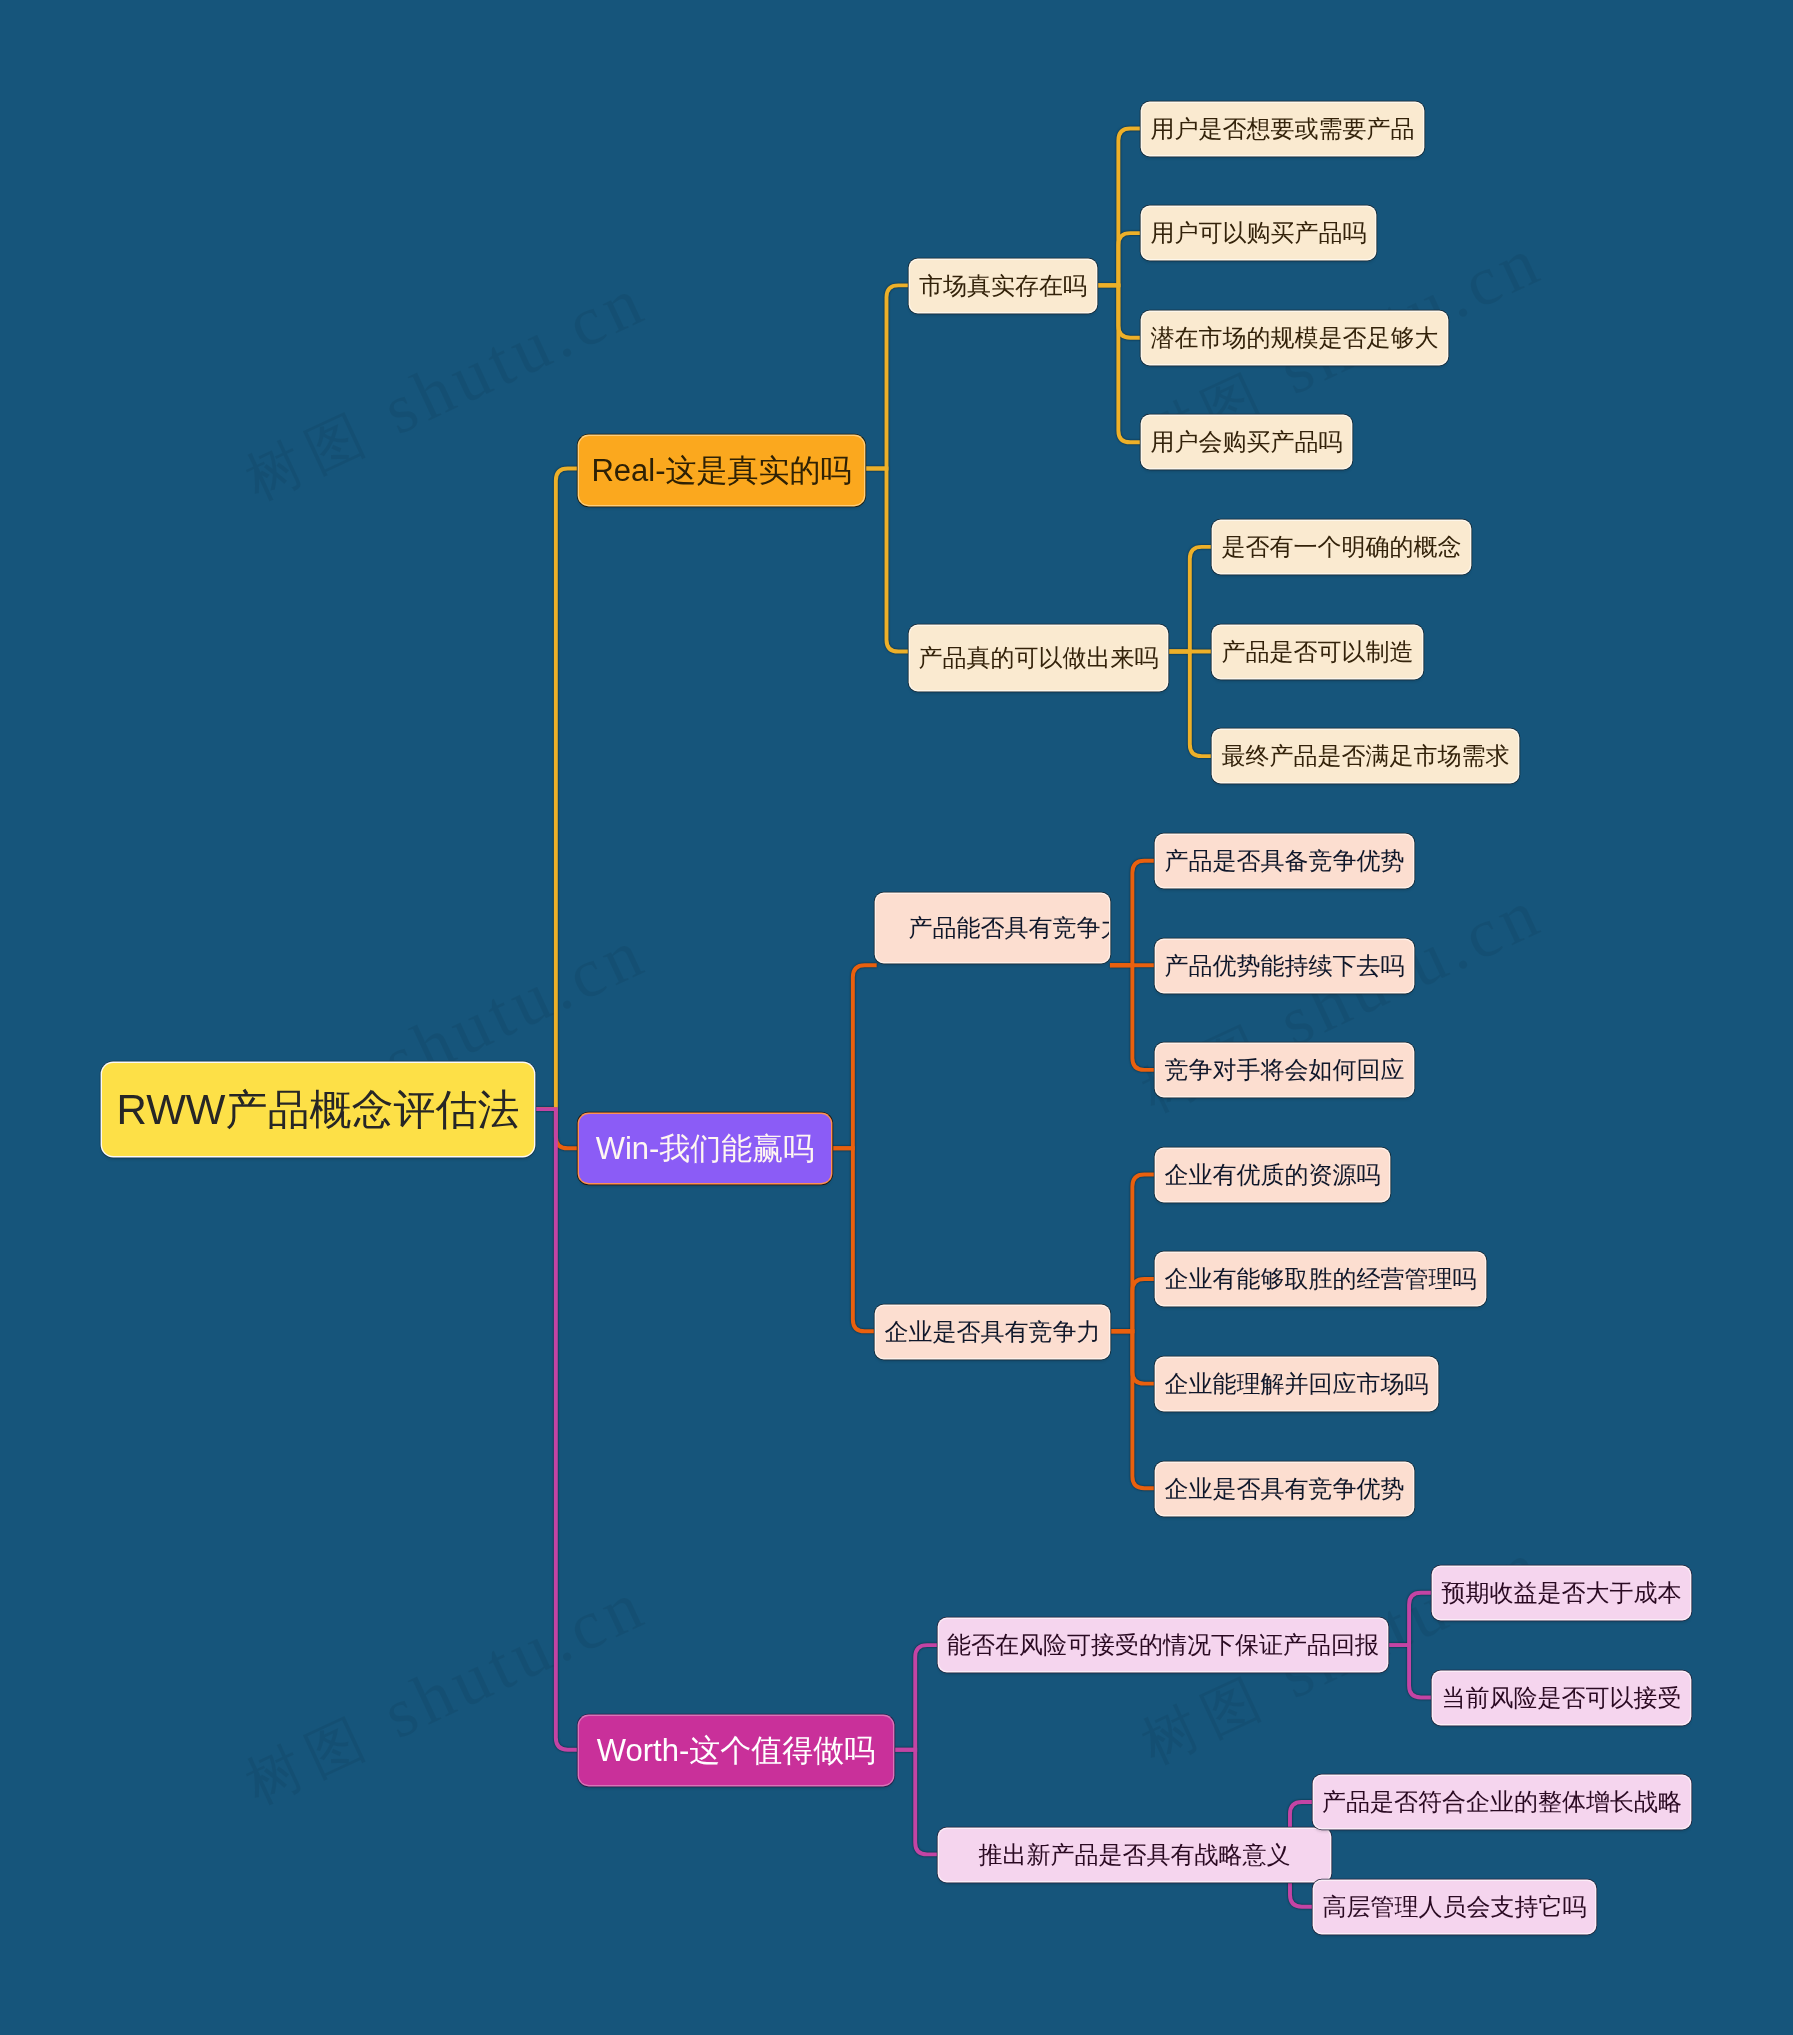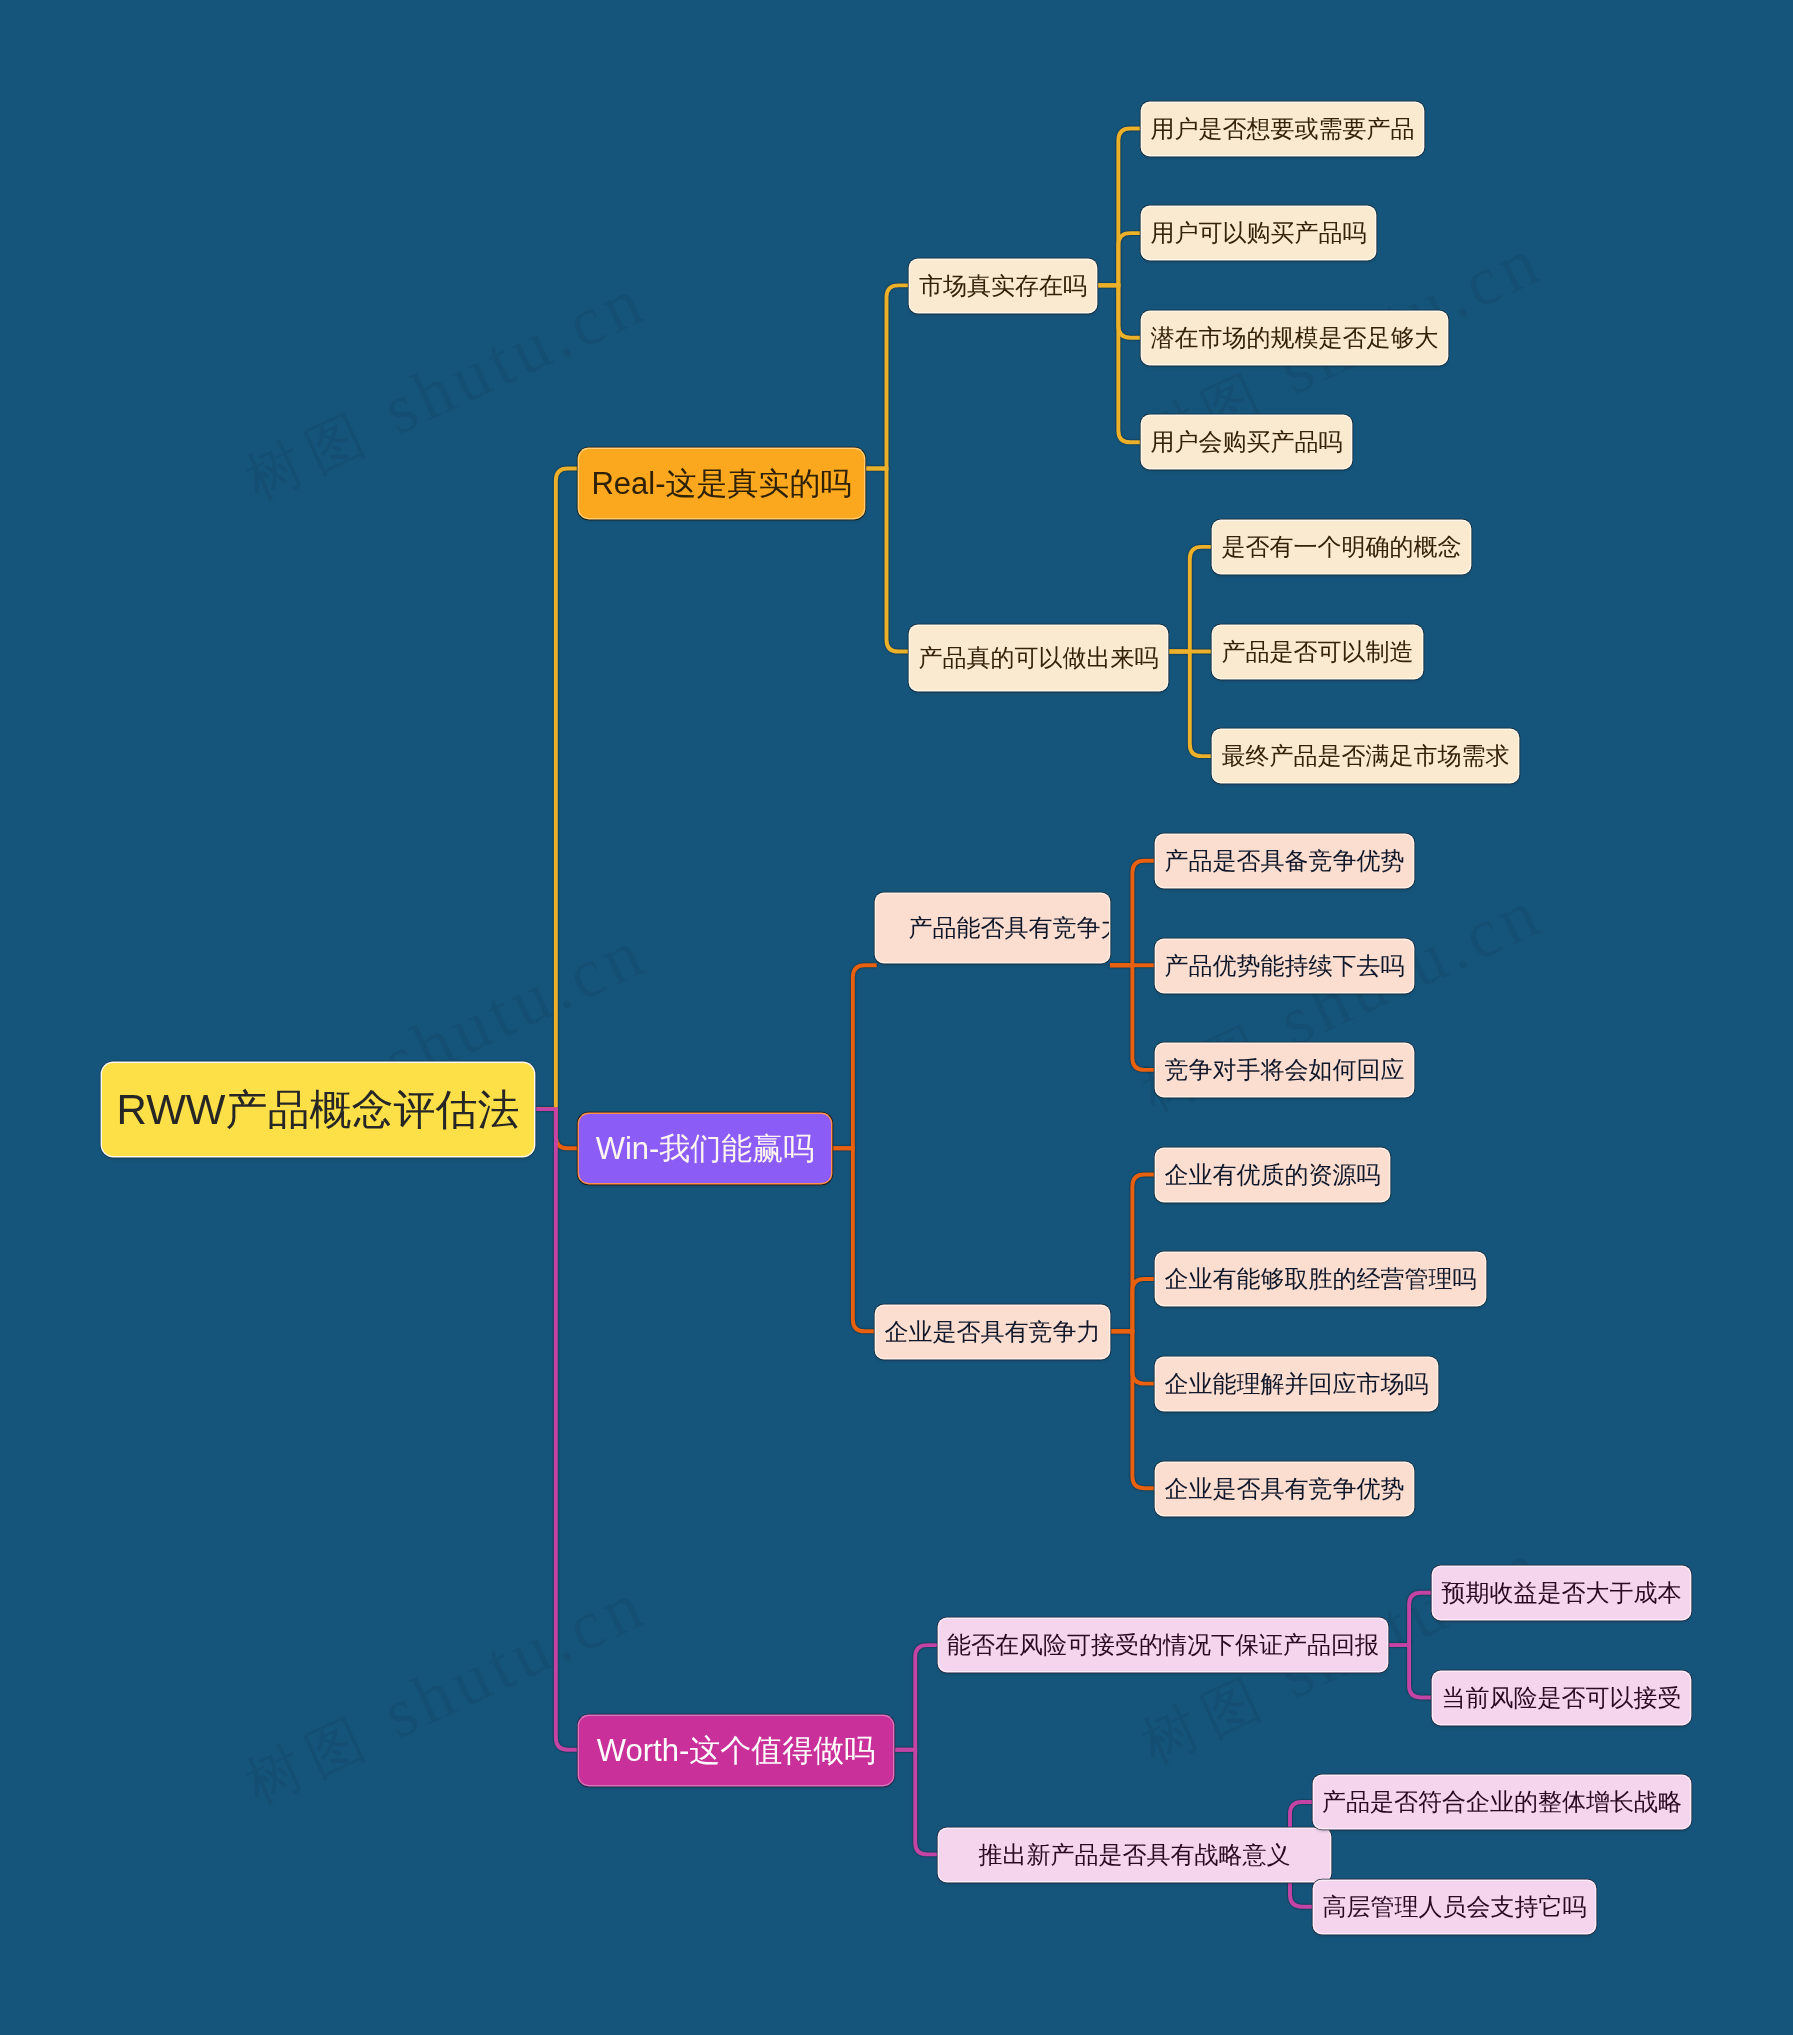--- a/index.html
+++ b/index.html
@@ -72,21 +72,21 @@
       <path d="M 1979 2348.5 L 2011 2348.5 L 2011 2290.8 Q 2011 2273.8 2028 2273.8 L 2045 2273.8" fill="none" stroke="#C344A4" stroke-width="5.6" stroke-linecap="butt" stroke-linejoin="miter"></path>
       <path d="M 1979 2348.5 L 2011 2348.5 L 2011 2406.2 Q 2011 2423.2 2028 2423.2 L 2045 2423.2" fill="none" stroke="#C344A4" stroke-width="5.6" stroke-linecap="butt" stroke-linejoin="miter"></path>
       <path d="M 1274 2497.8 L 1306 2497.8 L 1306 2630.2 Q 1306 2647.2 1323 2647.2 L 1340 2647.2" fill="none" stroke="#C344A4" stroke-width="5.6" stroke-linecap="butt" stroke-linejoin="miter"></path>
       <path d="M 1809 2647.2 L 1841 2647.2 L 1841 2589.5 Q 1841 2572.5 1858 2572.5 L 1875 2572.5" fill="none" stroke="#C344A4" stroke-width="5.6" stroke-linecap="butt" stroke-linejoin="miter"></path>
       <path d="M 1809 2647.2 L 1841 2647.2 L 1841 2704.8 Q 1841 2721.8 1858 2721.8 L 1875 2721.8" fill="none" stroke="#C344A4" stroke-width="5.6" stroke-linecap="butt" stroke-linejoin="miter"></path>
     </svg>
   <div id="node-layer">
       <div class="node lvl0" style="left: 102px; top: 1063px; width: 432px; height: 93px;">
         <span>RWW产品概念评估法</span>
       </div>
-      <div class="node lvl1 c-real" style="left: 579px; top: 449px; width: 285px; height: 69px;">
+      <div class="node lvl1 c-real" style="left: 579px; top: 436px; width: 285px; height: 69px;">
         <span>Real-这是真实的吗</span>
       </div>
       <div class="node lvl2 c-real" style="left: 910px; top: 260px; width: 186px; height: 52px;">
         <span>市场真实存在吗</span>
       </div>
       <div class="node lvl3 c-real" style="left: 1142px; top: 103px; width: 281px; height: 52px;">
         <span>用户是否想要或需要产品</span>
       </div>
       <div class="node lvl3 c-real" style="left: 1142px; top: 207px; width: 233px; height: 52px;">
         <span>用户可以购买产品吗</span>

